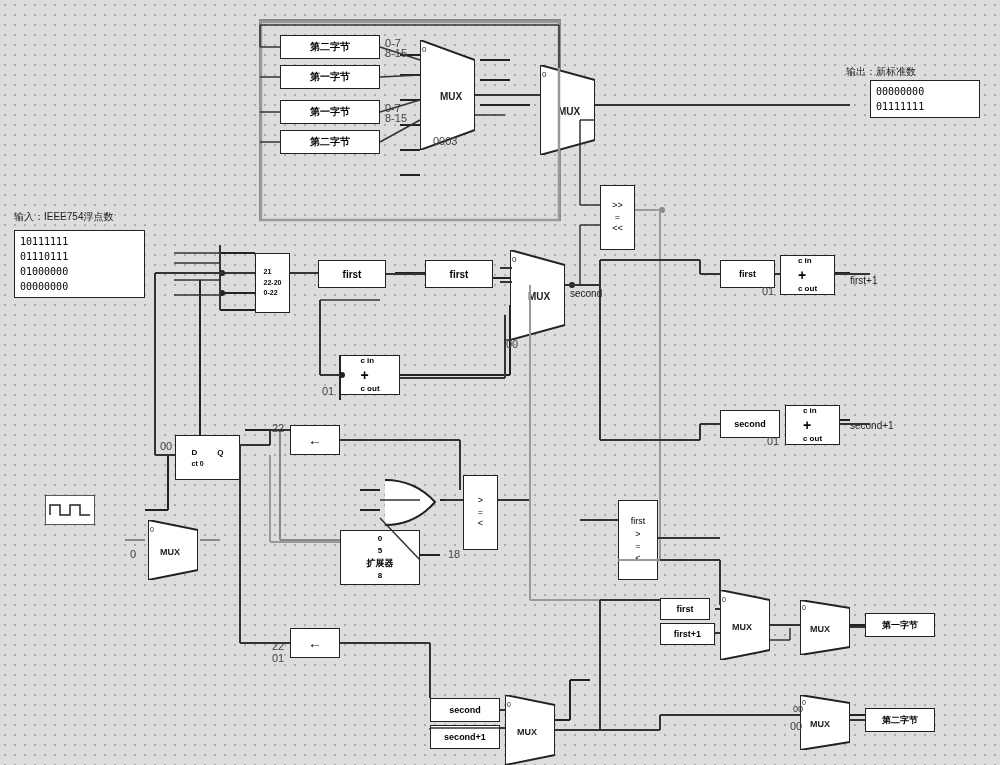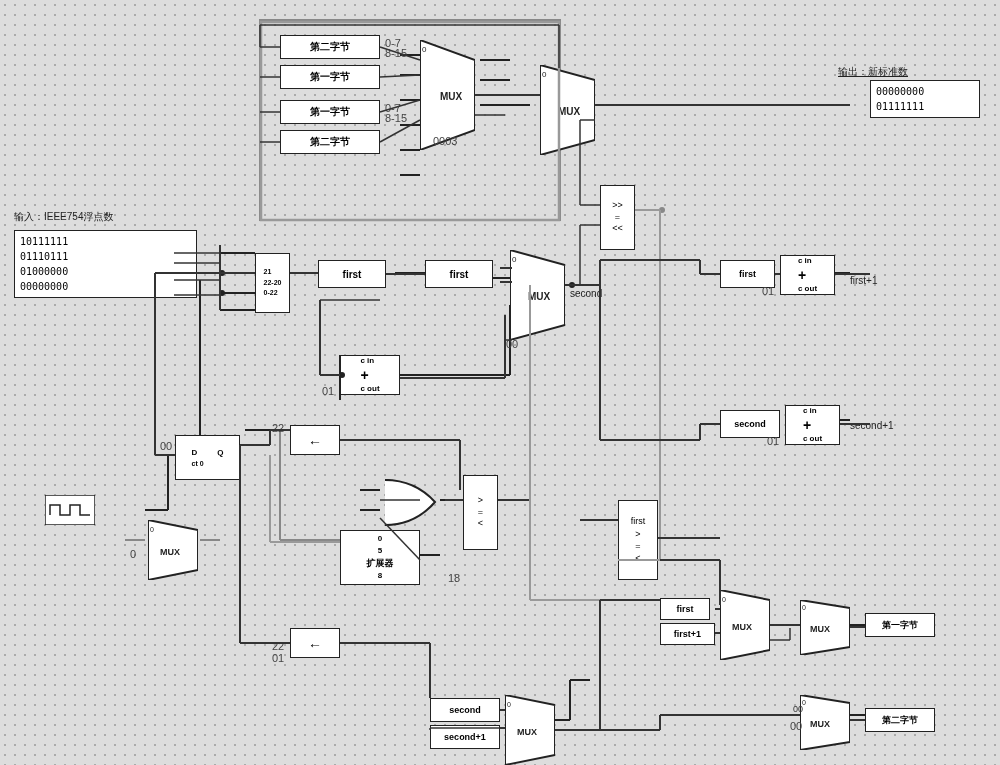--- a/index.html
+++ b/index.html
@@ -181,28 +181,28 @@
   <line x1="570" y1="720" x2="570" y2="680" stroke="#222" stroke-width="2"></line>
   <line x1="570" y1="680" x2="590" y2="680" stroke="#222" stroke-width="2"></line>
 
   <line x1="840" y1="625" x2="865" y2="625" stroke="#222" stroke-width="2"></line>
   <line x1="840" y1="715" x2="865" y2="715" stroke="#222" stroke-width="2"></line>
 
 </svg>
 
 <div class="label-text" style="left:14px; top:210px;">输入：IEEE754浮点数</div>
 
-<div class="input-data" style="left:14px; top:230px; width:183px;">
+<div class="input-data" style="left:14px; top:230px; width:131px;">
   <span style="font-family:monospace; font-size:10px; white-space:pre; line-height:1.5;">10111111
 01110111
 01000000
 00000000</span>
 </div>
 
-<div class="label-text" style="right:92px; top:65px;text-decoration:underline;">输出：新标准数</div>
+<div class="label-text" style="right:84px; top:65px;">输出：新标准数</div>
 
 <div class="input-data" style="right:20px; top:80px; width:110px;">
   <span style="font-family:monospace; font-size:10px; white-space:pre; line-height:1.5;">00000000
 01111111</span>
 </div>
 
 <div class="block" style="left:280px; top:35px; width:100px; height:24px;">
   <span>第二字节</span>
 </div>
 <div class="small-label" style="left:385px; top:37px;">0-7</div>
@@ -357,21 +357,21 @@
     <div style="font-size:9px; font-weight:bold;">扩展器</div>
     <div style="font-size:8px;">8</div>
   </div>
 </div>
 
 <div class="comparator" style="left:463px; top:475px; width:35px; height:75px;">
   <span>&gt;</span>
   <span>=</span>
   <span>&lt;</span>
 </div>
-<div class="small-label" style="left:448px; top:548px;margin-top:24px;">18</div>
+<div class="small-label" style="left:448px; top:548px;">18</div>
 
 <div class="block" style="left:290px; top:628px; width:50px; height:30px; font-size:14px;">
   <span>←</span>
 </div>
 <div class="small-label" style="left:272px; top:640px;">22</div>
 <div class="small-label" style="left:272px; top:652px;">01</div>
 
 <div class="comparator" style="left:618px; top:500px; width:40px; height:80px;">
   <div style="font-size:9px; margin-bottom:2px;">first</div>
   <span>&gt;</span>

